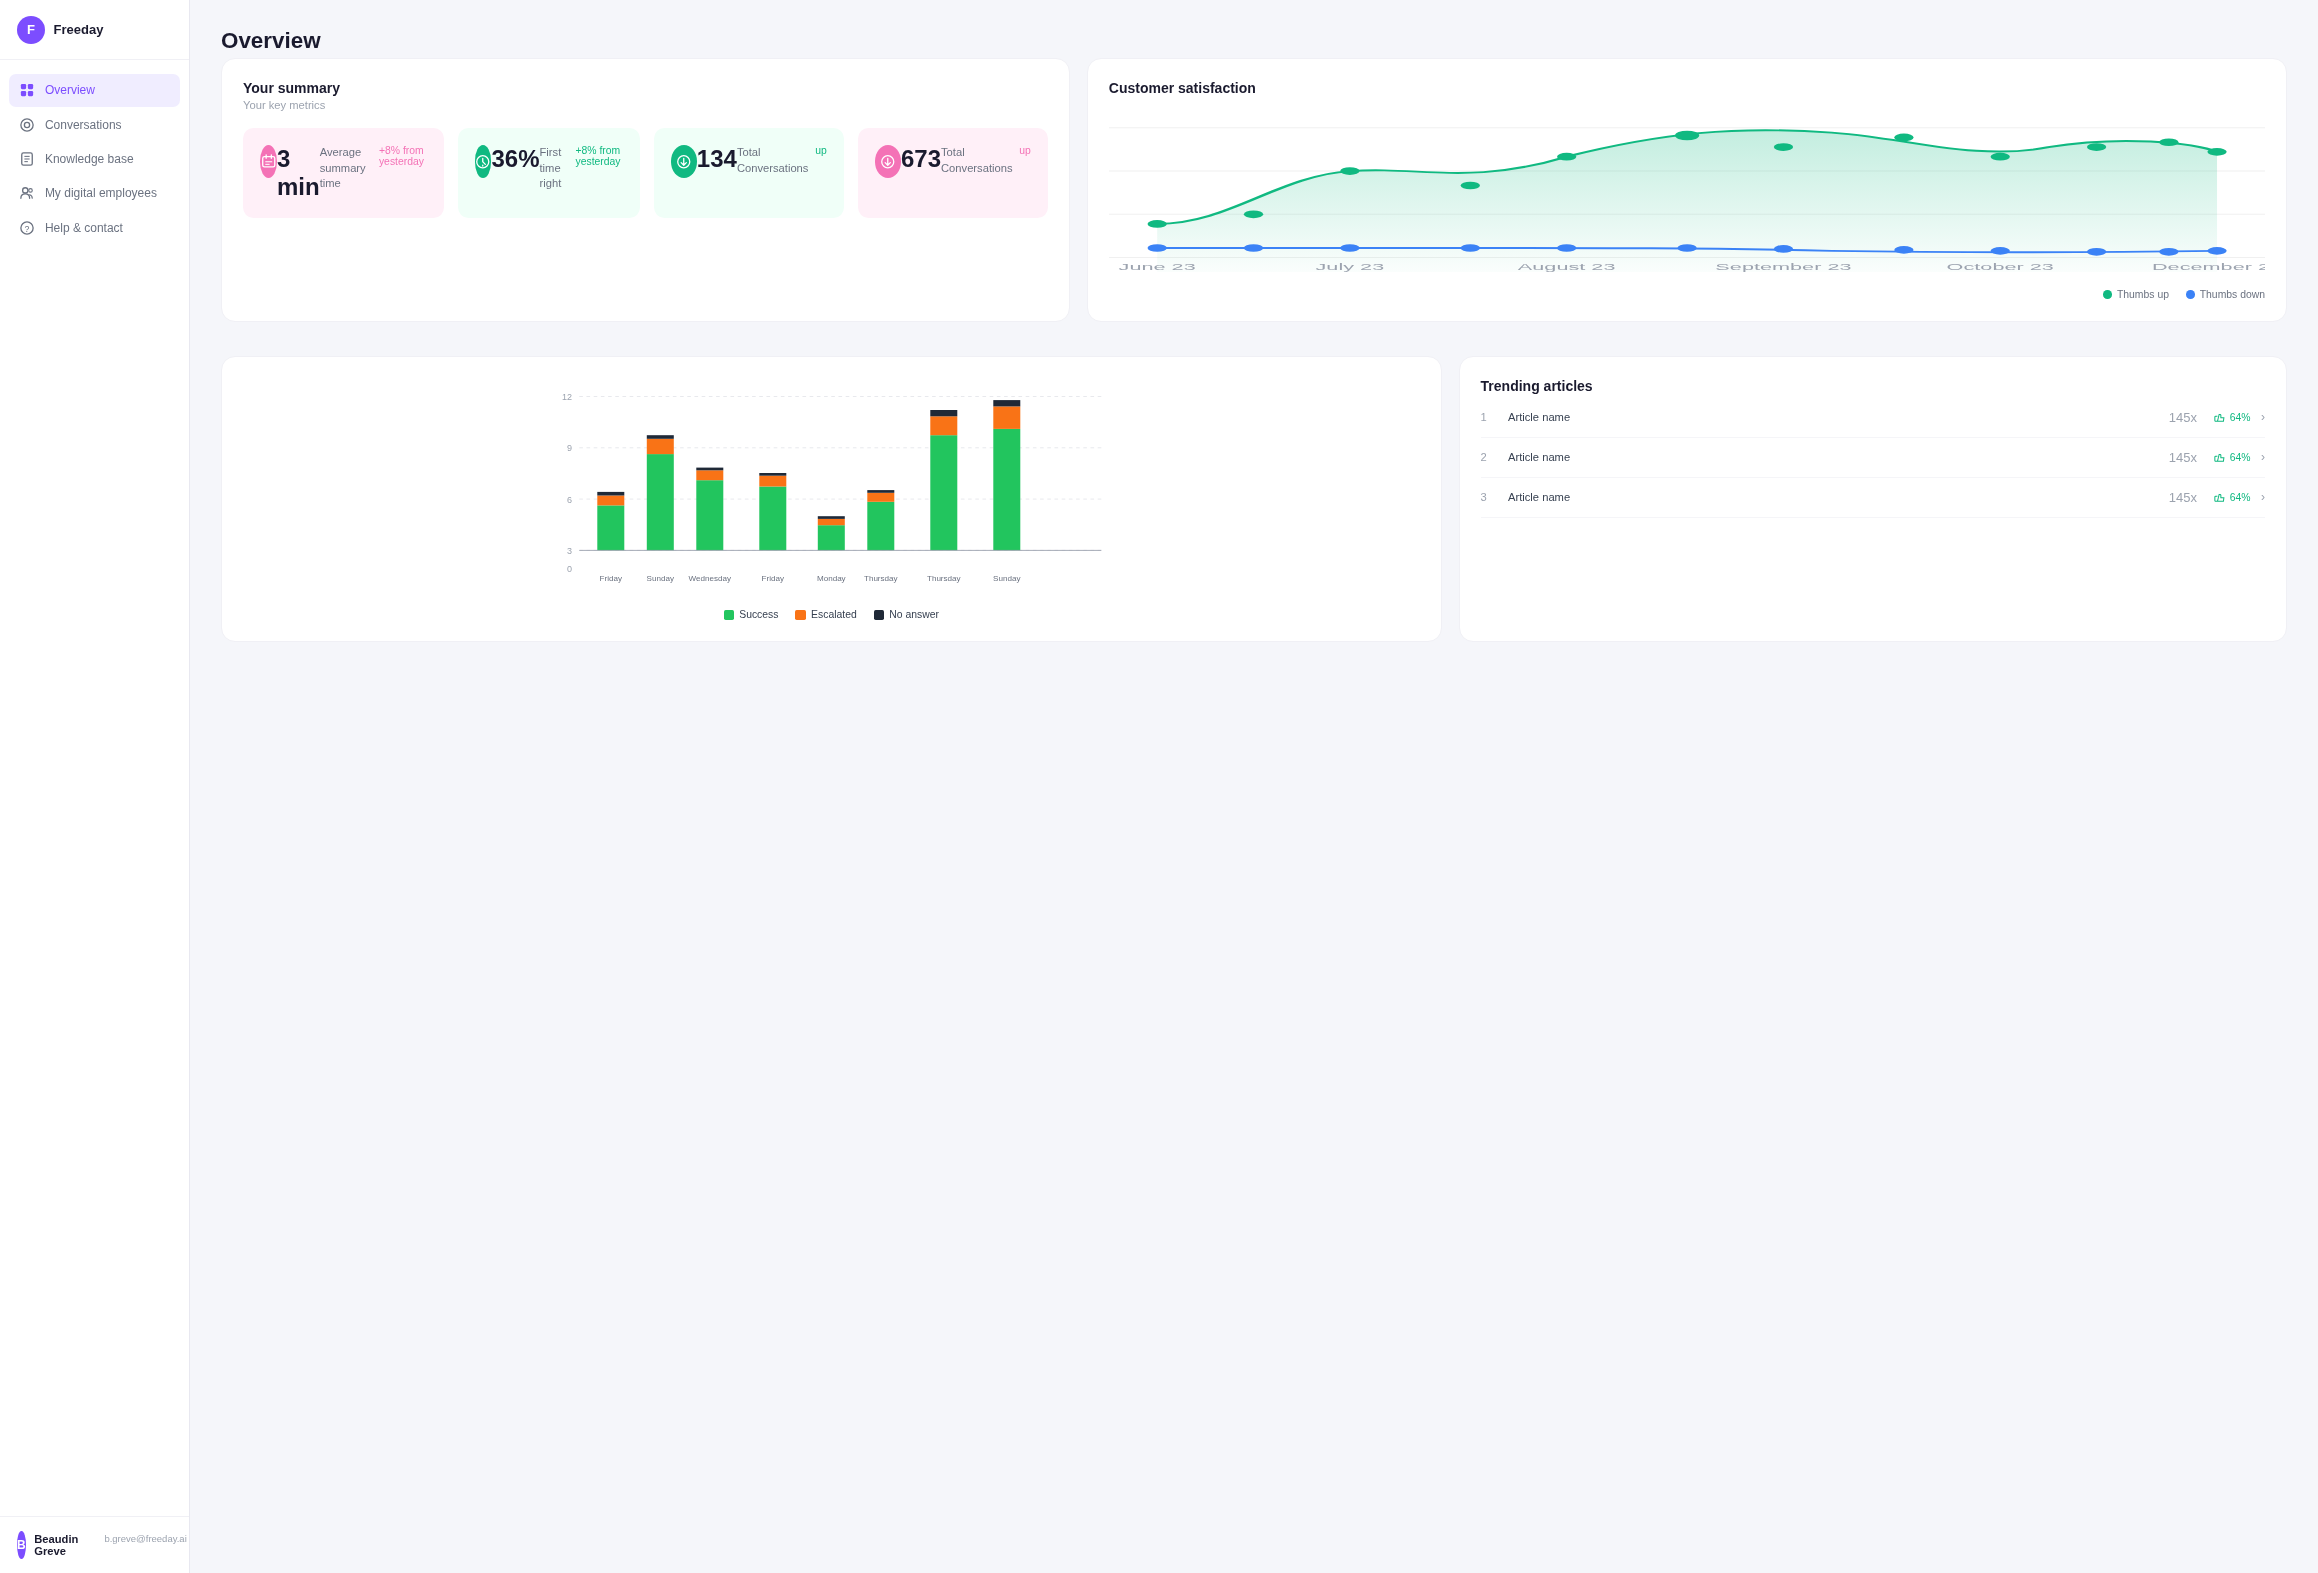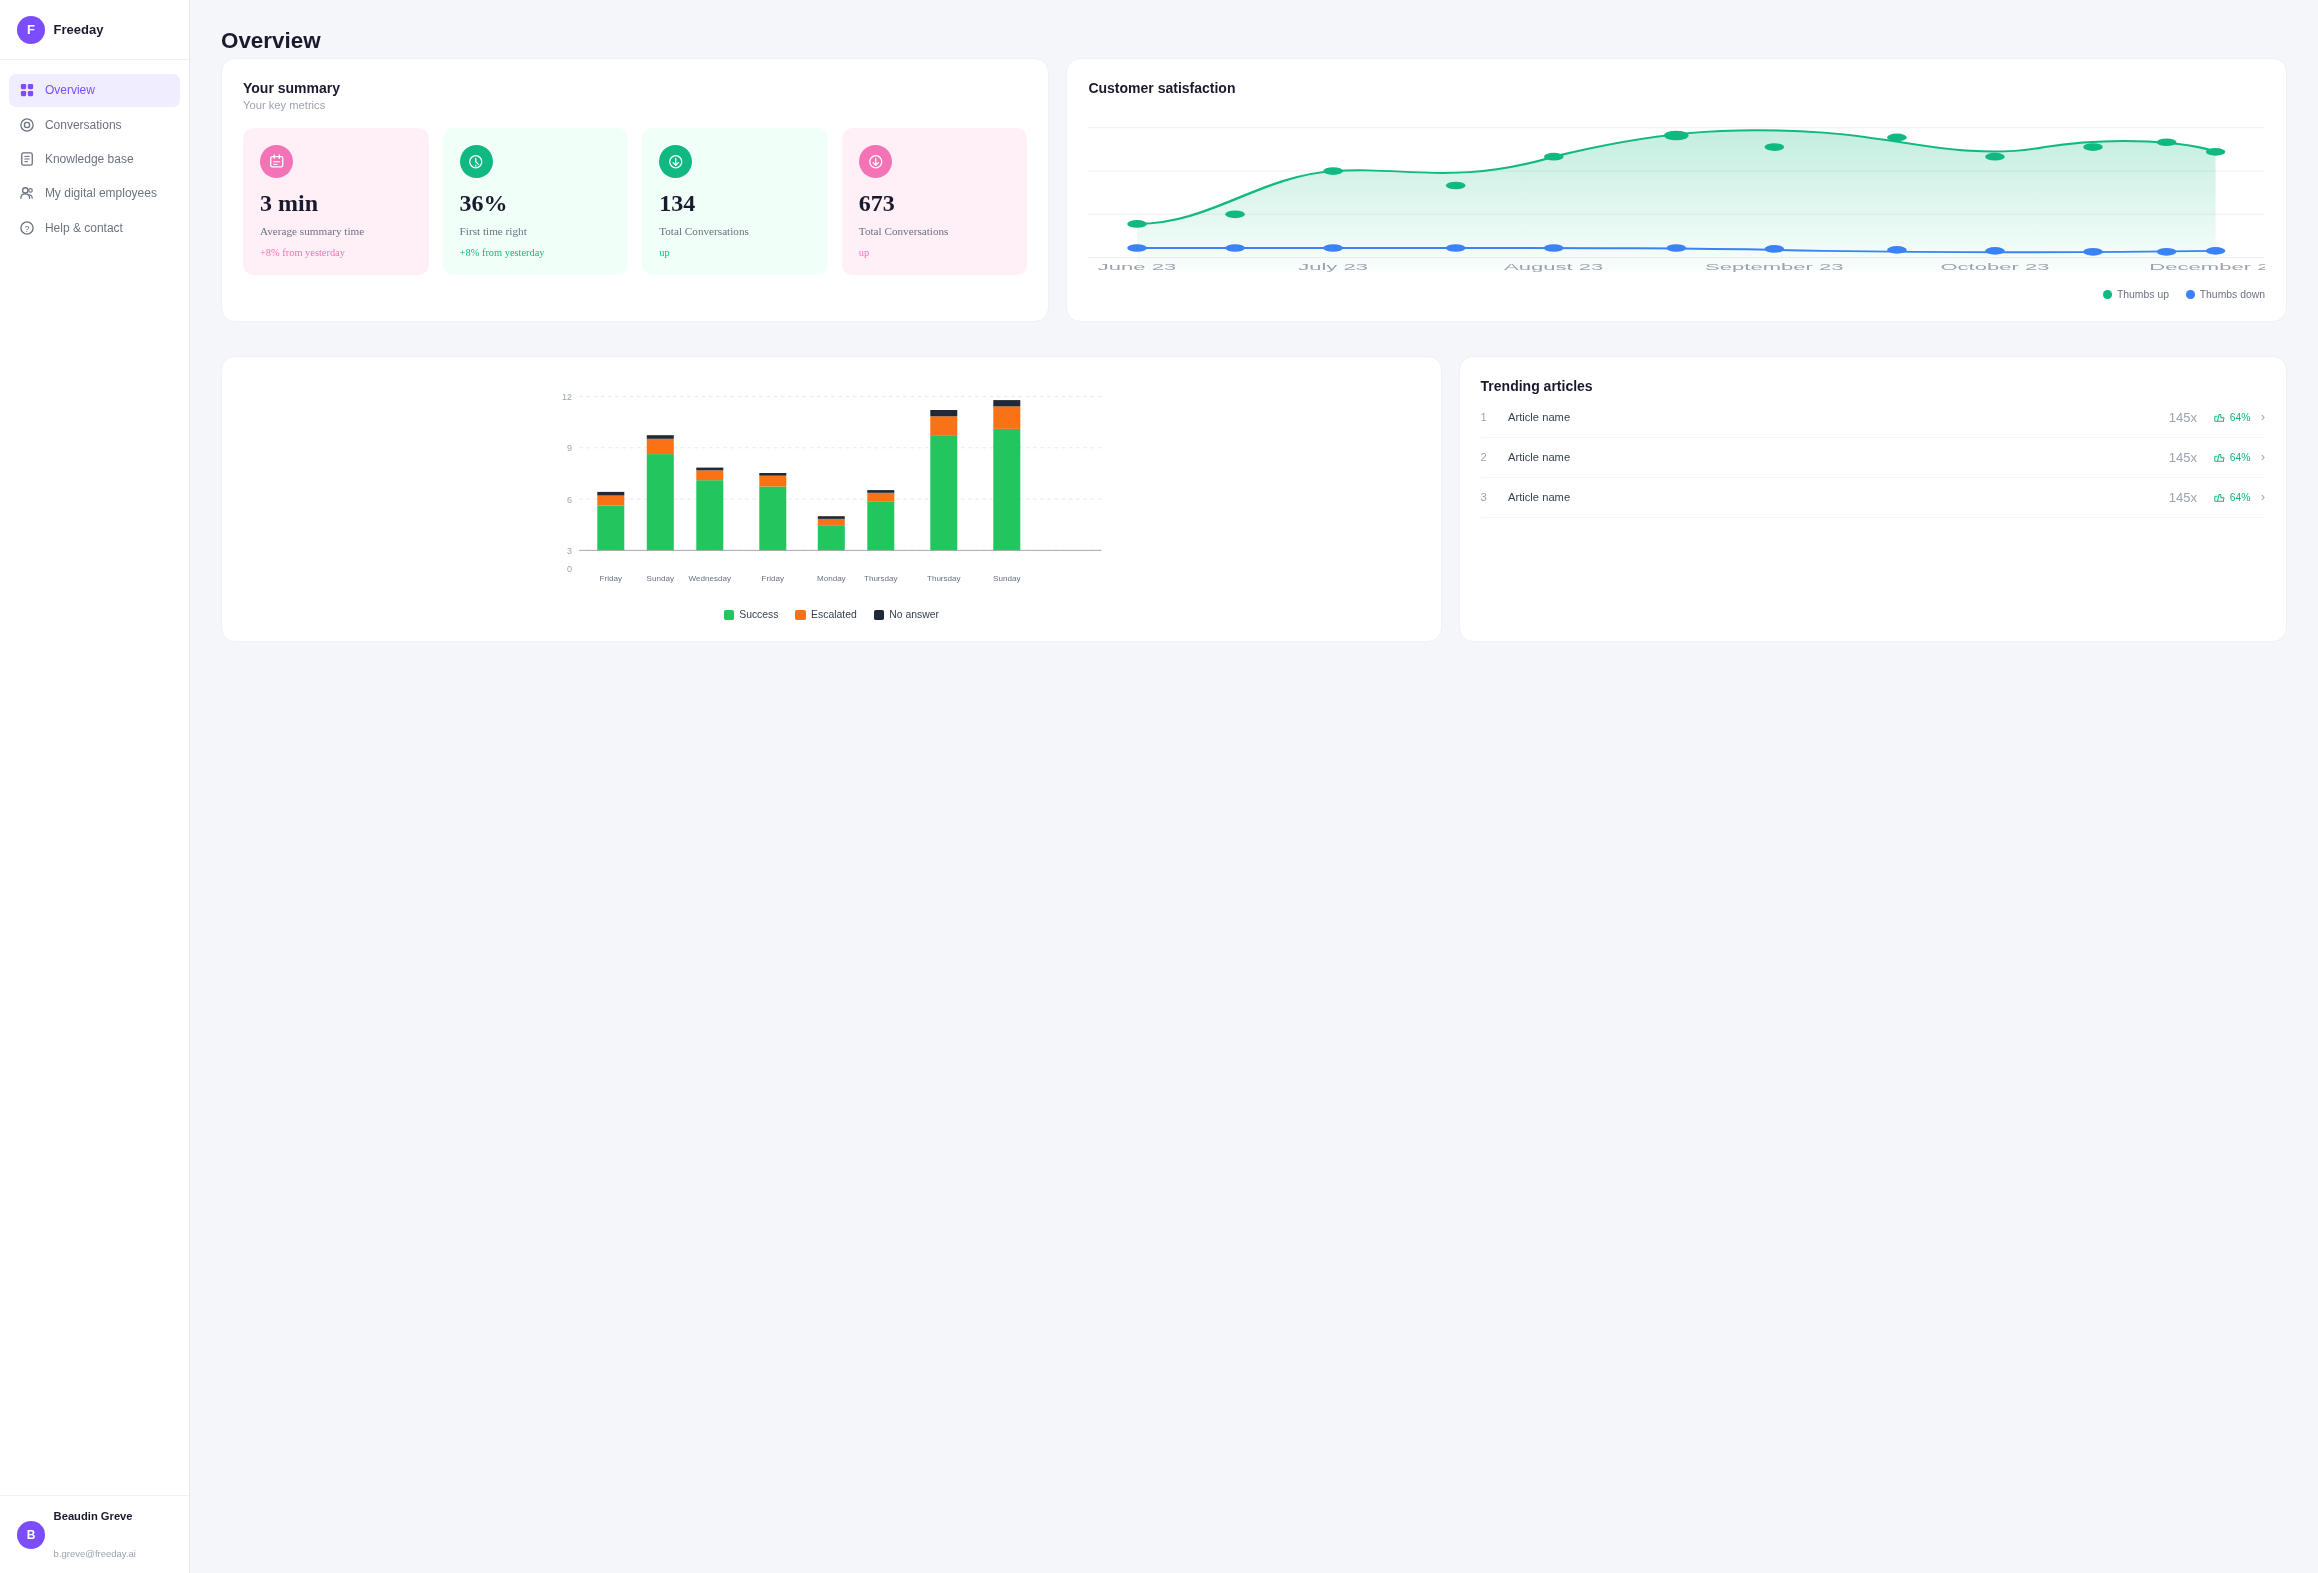--- a/index.html
+++ b/index.html
@@ -46,21 +46,21 @@
       border-top: 0.9px solid #f0f0f5;
       display: flex; align-items: center; gap: 8.6px;
     }
     .avatar-circle {
       width: 28px; height: 28px;
       background: #7c4dff;
       border-radius: 50%;
       display: flex; align-items: center; justify-content: center;
       color: white; font-weight: bold; font-size: 12px;
     }
-    .user-info { display: flex; flex-direction: column; gap: 26px; }
+    .user-info { display: flex; flex-direction: row; gap: 26px; }
     .user-name { font-size: 11.2px; font-weight: 600; color: #1a1a2e; }
     .user-email { font-size: 9.5px; color: #9ca3af; }
 
     
     .main-content {
       flex: 1;
       overflow-y: auto;
       padding: 28px 31px;
       background: #f5f6fa;
     }
@@ -83,23 +83,21 @@
     .top-row { display: flex; gap: 17px; margin-bottom: 17px; }
     .summary-card { flex: 1; }
     .satisfaction-card { flex: 1.5; }
 
     .summary-inner { display: flex; gap: 14px; }
     .metric-card {
       flex: 1;
       border-radius: 10.4px;
       padding: 17px;
       display: flex;
-      flex-direction: column;
-      gap: 7px;
-      font-family: Liberation Serif, serif;
+      flex-direction: row;
     }
     .metric-card.pink { background: #fff0f8; }
     .metric-card.green { background: #f0fff8; }
 
     .metric-icon {
       width: 33px; height: 33px;
       border-radius: 50%;
       display: flex; align-items: center; justify-content: center;
       font-size: 14px;
       margin-bottom: 5.2px;

